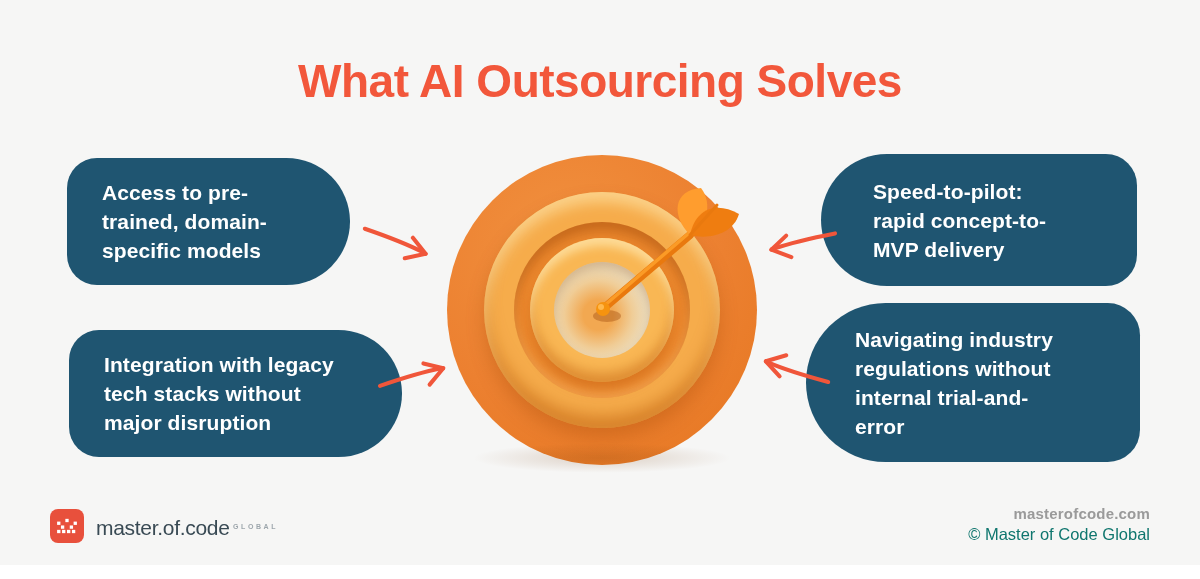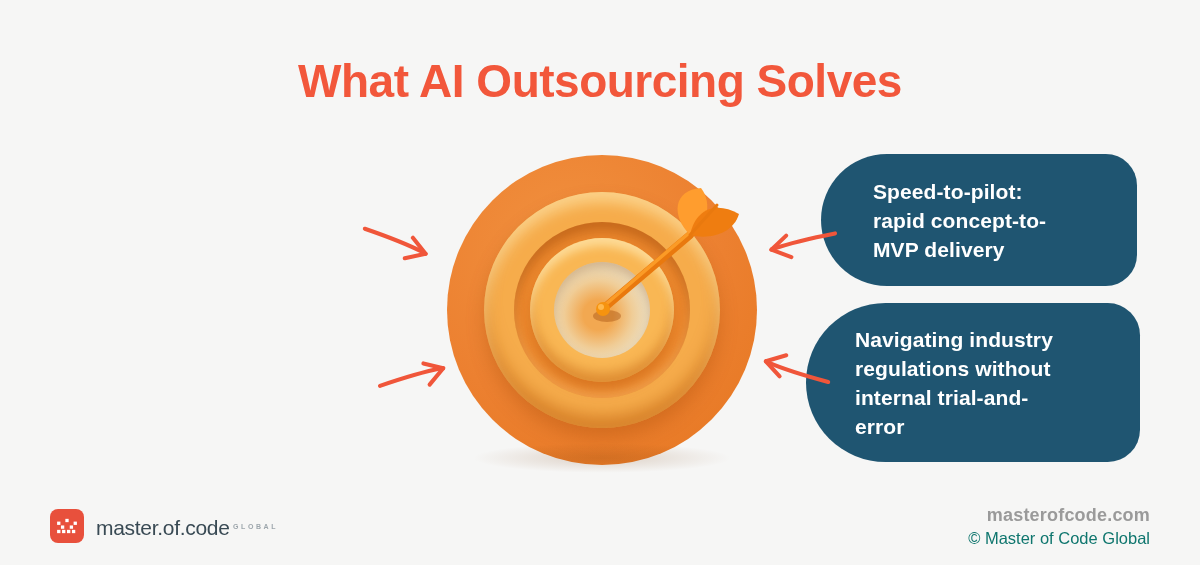--- a/index.html
+++ b/index.html
@@ -79,30 +79,40 @@
   
   .logo-badge { position:absolute; left:50px; top:509px; width:34px; height:34px;
     background:#e8503c; border-radius:8px; display:flex;
     align-items:center; justify-content:center;
   }
   .brand { position:absolute; left:96px; top:516px; font-size:21px;
     font-weight:500; color:#394a54; letter-spacing:-0.3px; }
   .brand-suffix { position:absolute; left:233px; top:523px; font-size:7px;
     font-weight:bold; color:#9da6ac; letter-spacing:2.6px; }
   .footer-right { position:absolute; right:50px; top:505px; text-align:right; }
-  .site { font-size:18px; font-weight:bold; color:#9a9a9a; letter-spacing:0.2px; }
+  .site { font-size:15px; font-weight:bold; color:#9a9a9a; letter-spacing:0.2px; }
   .copyright { font-size:16.5px; color:#0f766e; margin-top:3px; }
 </style>
 </head>
 <body>
 
 <div class="canvas">
 
   <h1 class="title">What AI Outsourcing Solves</h1>
 
+  <div class="callout box-tl">
+    <span class="txt">Access to pre-
+trained, domain-
+specific models</span>
+  </div>
+  <div class="callout box-bl">
+    <span class="txt">Integration with legacy
+tech stacks without
+major disruption</span>
+  </div>
   <div class="callout box-tr">
     <span class="txt">Speed-to-pilot:
 rapid concept-to-
 MVP delivery</span>
   </div>
   <div class="callout box-br">
     <span class="txt">Navigating industry
 regulations without
 internal trial-and-
 error</span>

